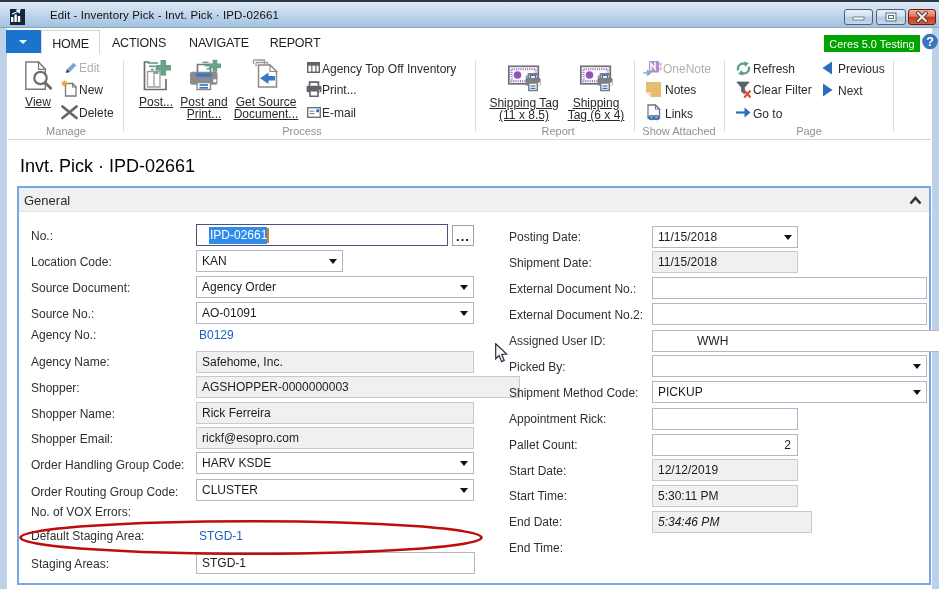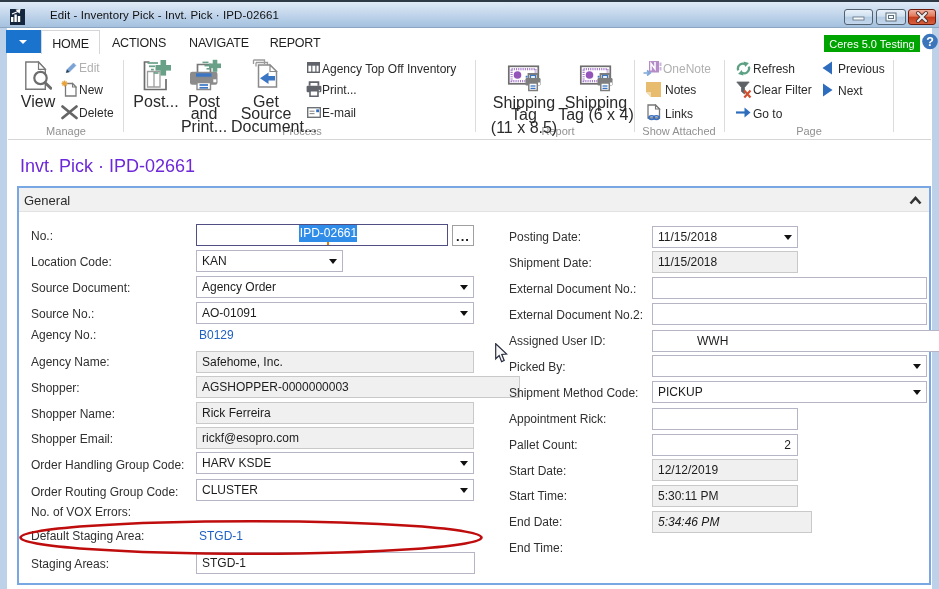--- a/index.html
+++ b/index.html
@@ -24,25 +24,25 @@
 
 #ribbon { left:8px; top:28px; width:923px; height:112px; background:#fff; border-bottom:1px solid #d6d6d6; }
 #appmenu { left:6px; top:30px; width:35px; height:23px; background:#1a73cd; }
 #appmenu .tri { position:absolute; left:13px; top:9.5px; width:0; height:0; border-left:4.5px solid transparent; border-right:4.5px solid transparent; border-top:4.8px solid #fff; }
 .tab { top:30px; height:24px; padding-top:2px; font-size:12.5px; color:#1e1e1e; display:flex; align-items:center; justify-content:center; letter-spacing:-0.2px; }
 #tabhome { left:41px; width:59px; border:1px solid #d6d6d6; border-bottom:none; background:#fff; }
 .grouplabel { font-size:11px; color:#909090; text-align:center; top:125px; }
 .vsep { top:60px; width:1px; height:72px; background:#dcdcdc; }
 .btext { font-size:12px; color:#2a2a2a; }
 .gtext { font-size:12px; color:#b0b0b0; }
-.bigbtn { text-align:center; font-size:16px; color:#2a2a2a; line-height:12.3px; }
+.bigbtn { text-align:center; font-size:12px; color:#2a2a2a; line-height:12.3px;text-decoration:underline; }
 
 #badge { left:824px; top:35px; width:96px; height:17px; background:#00a400; color:#fff; font-size:11px; display:flex; align-items:center; justify-content:center; }
 
-#heading { left:20px; top:156px; font-size:18px; color:#6d28d9; }
+#heading { left:20px; top:156px; font-size:18px; color:#000000; }
 #panel { left:17px; top:186px; width:914px; height:399px; border:2px solid #79a7e4; background:#fff; }
 #panelhead { left:19px; top:188px; width:910px; height:24px; background:#f1f1f1; border-bottom:1px solid #e2e2e2; }
 #panelhead span { position:absolute; left:5px; top:5px; font-size:13px; color:#2b2b2b; }
 .flabel { font-size:12px; color:#303030; white-space:nowrap; }
 .fbox { position:absolute; height:22px; font-size:12px; color:#1c1c1c; display:flex; align-items:center; padding-left:5px; white-space:nowrap; }
 .wbox { background:#fff; border:1px solid #b5b5c5; }
 .gbox { background:#f0f0f0; border:1px solid #c9c9c9; }
 .arrow { position:absolute; width:0; height:0; border-left:4.5px solid transparent; border-right:4.5px solid transparent; border-top:5px solid #111; }
 .link { color:#2060c2; }
 </style>
@@ -304,21 +304,21 @@
 <div class="abs flabel" style="left:31px;top:355px;">Agency Name:</div>
 <div class="abs flabel" style="left:31px;top:381px;">Shopper:</div>
 <div class="abs flabel" style="left:31px;top:407px;">Shopper Name:</div>
 <div class="abs flabel" style="left:31px;top:432px;">Shopper Email:</div>
 <div class="abs flabel" style="left:31px;top:458px;">Order Handling Group Code:</div>
 <div class="abs flabel" style="left:31px;top:485px;">Order Routing Group Code:</div>
 <div class="abs flabel" style="left:31px;top:505px;">No. of VOX Errors:</div>
 <div class="abs flabel" style="left:31px;top:529px;">Default Staging Area:</div>
 <div class="abs flabel" style="left:31px;top:557px;">Staging Areas:</div>
 
-<div class="fbox" style="left:196px;top:224px;width:252px;border:1px solid #504e82;background:#fff;padding-left:12px;flex-direction:column;">
+<div class="fbox" style="left:196px;top:224px;width:252px;border:1px solid #504e82;background:#fff;padding-left:12px;">
     <span style="background:#2f8ce8;color:#fff;padding:1px 0 2px 1px;">IPD-02661</span>
     <span style="display:inline-block;width:2px;height:15px;background:#e07f10;"></span>
   </div>
 <div class="fbox" style="left:452px;top:225px;width:22px;height:21px;justify-content:center;align-items:flex-end;padding-left:0;padding-bottom:1px;border:1px solid #a0a0a0;background:#fff;font-weight:bold;letter-spacing:1px;font-size:13px;color:#111;">...</div>
 <div class="fbox wbox" style="left:196px;top:250px;width:147px;">KAN<span class="arrow" style="right:5px;top:8px;"></span></div>
 <div class="fbox wbox" style="left:196px;top:276px;width:278px;">Agency Order<span class="arrow" style="right:5px;top:8px;"></span></div>
 <div class="fbox wbox" style="left:196px;top:302px;width:278px;">AO-01091<span class="arrow" style="right:5px;top:8px;"></span></div>
 <div class="abs link" style="left:199px;top:328px;font-size:12px;">B0129</div>
 <div class="fbox gbox" style="left:196px;top:351px;width:278px;">Safehome, Inc.</div>
 <div class="fbox gbox" style="left:196px;top:376px;width:324px;">AGSHOPPER-0000000003</div>

